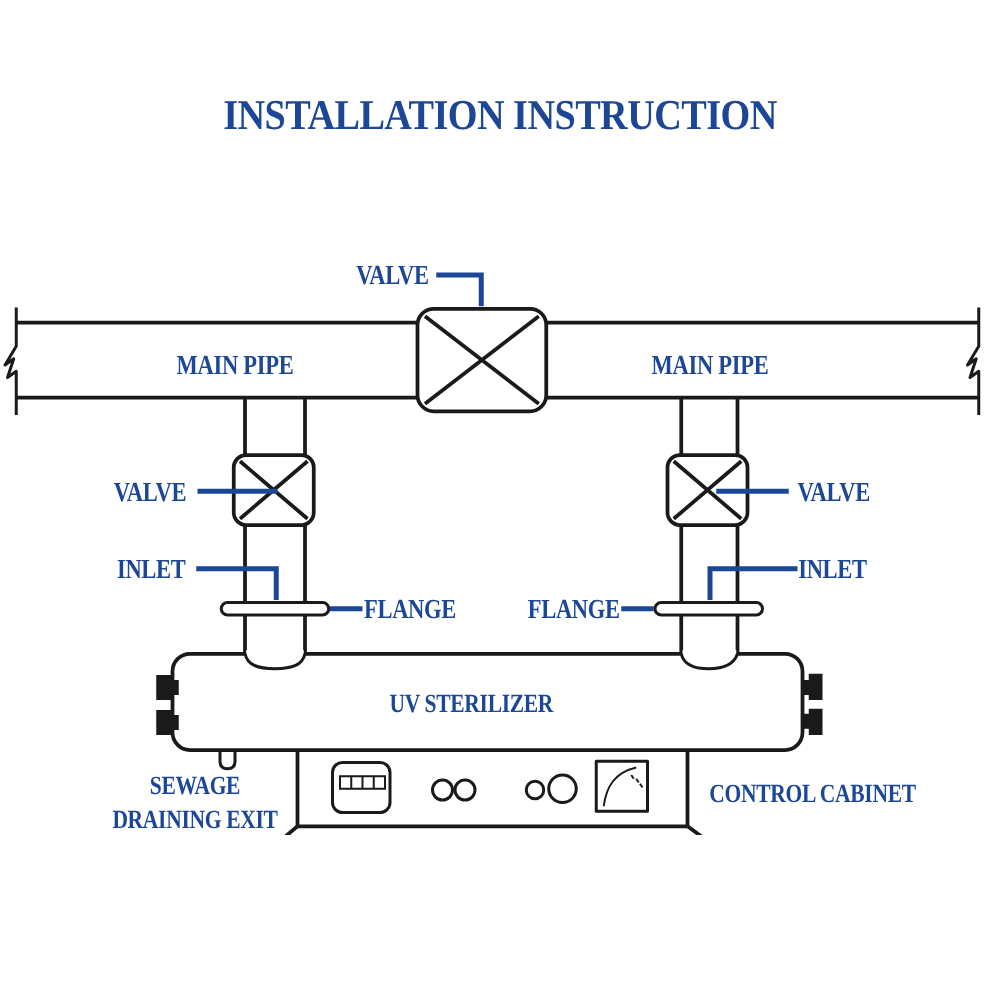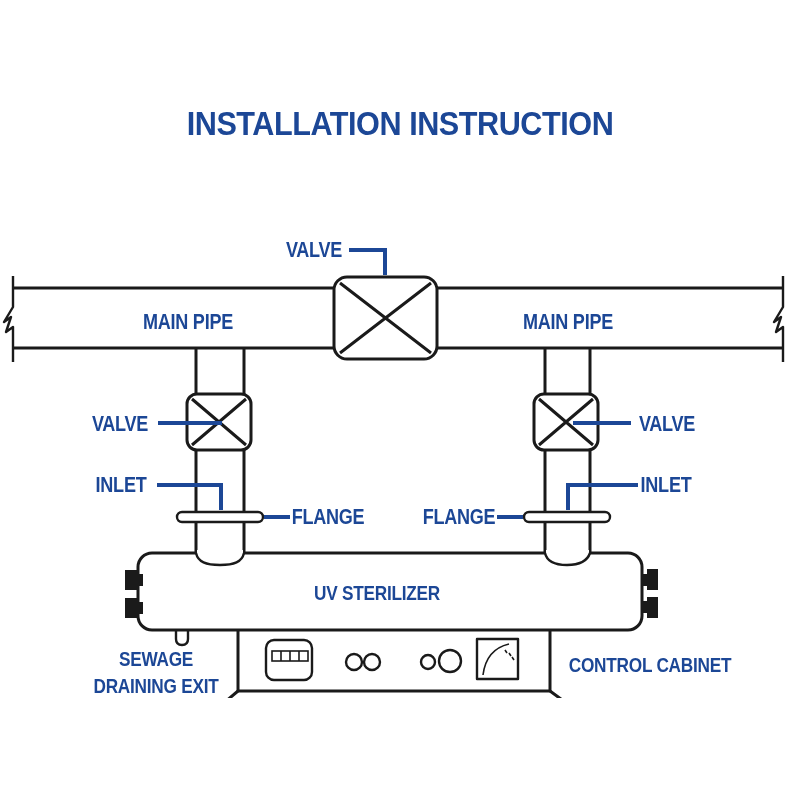--- a/index.html
+++ b/index.html
@@ -4,23 +4,22 @@
 <style>
   :root{
     --blue:#1c4796;
     --ink:#1a1a1a;
   }
   html,body{margin:0;padding:0;background:#ffffff;}
   .canvas{
     position:relative;
     width:800px;height:668px;
     background:#ffffff;
-    font-family:Liberation Sans, sans-serif;
+    font-family:Liberation Serif, serif;
     overflow:hidden;
-    margin-top:30px;
   }
   svg{position:absolute;left:0;top:0;}
   
   .ln{stroke:var(--ink);stroke-width:3;fill:none;stroke-linejoin:round;}
   .ln2{stroke:var(--ink);stroke-width:2.4;fill:none;stroke-linejoin:round;}
   .lnthin{stroke:var(--ink);stroke-width:1.6;fill:none;}
   .wfill{fill:#ffffff;}
   .solid{fill:var(--ink);stroke:none;}
   .gap{fill:#ffffff;stroke:none;}
   

